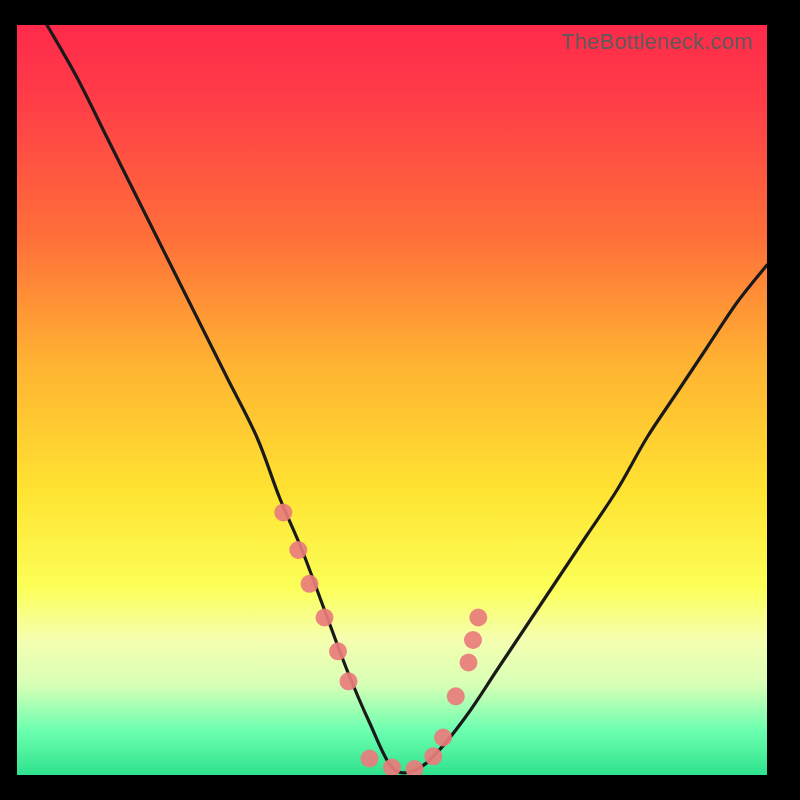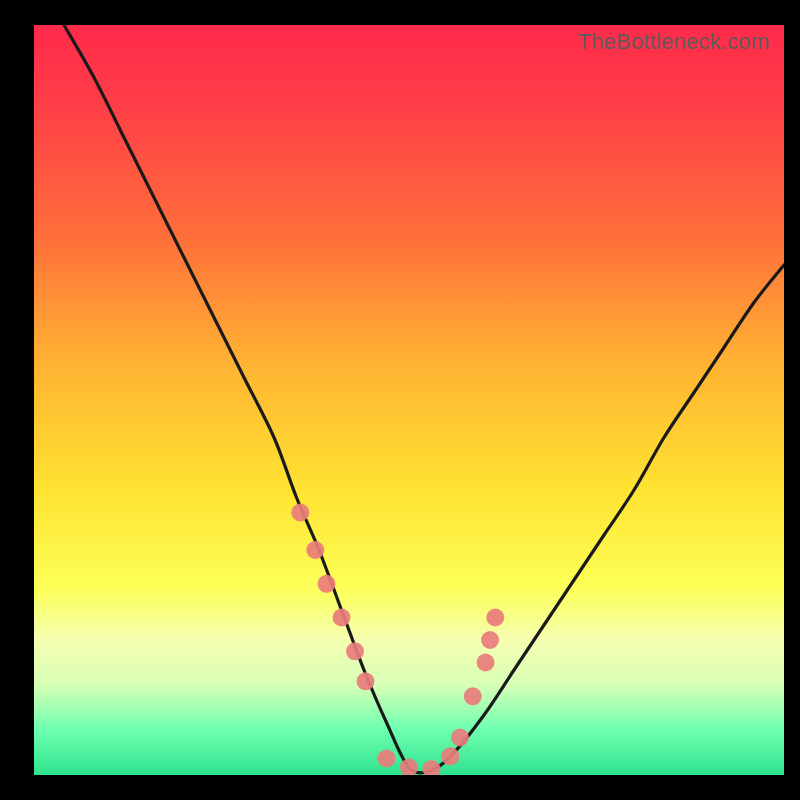--- a/index.html
+++ b/index.html
@@ -14,21 +14,21 @@
   .frame {
     position: absolute;
     left: 0;
     top: 0;
     width: 800px;
     height: 800px;
     background: #000;
   }
   .plot {
     position: absolute;
-    left: 34px;
+    left: 17px;
     top: 25px;
     width: 750px;
     height: 750px;
     background: linear-gradient(to bottom,
       #ff2a4a 0%,
       #ff3d48 10%,
       #ff6e3a 28%,
       #ffb232 45%,
       #ffe331 62%,
       #fcff58 75%,

